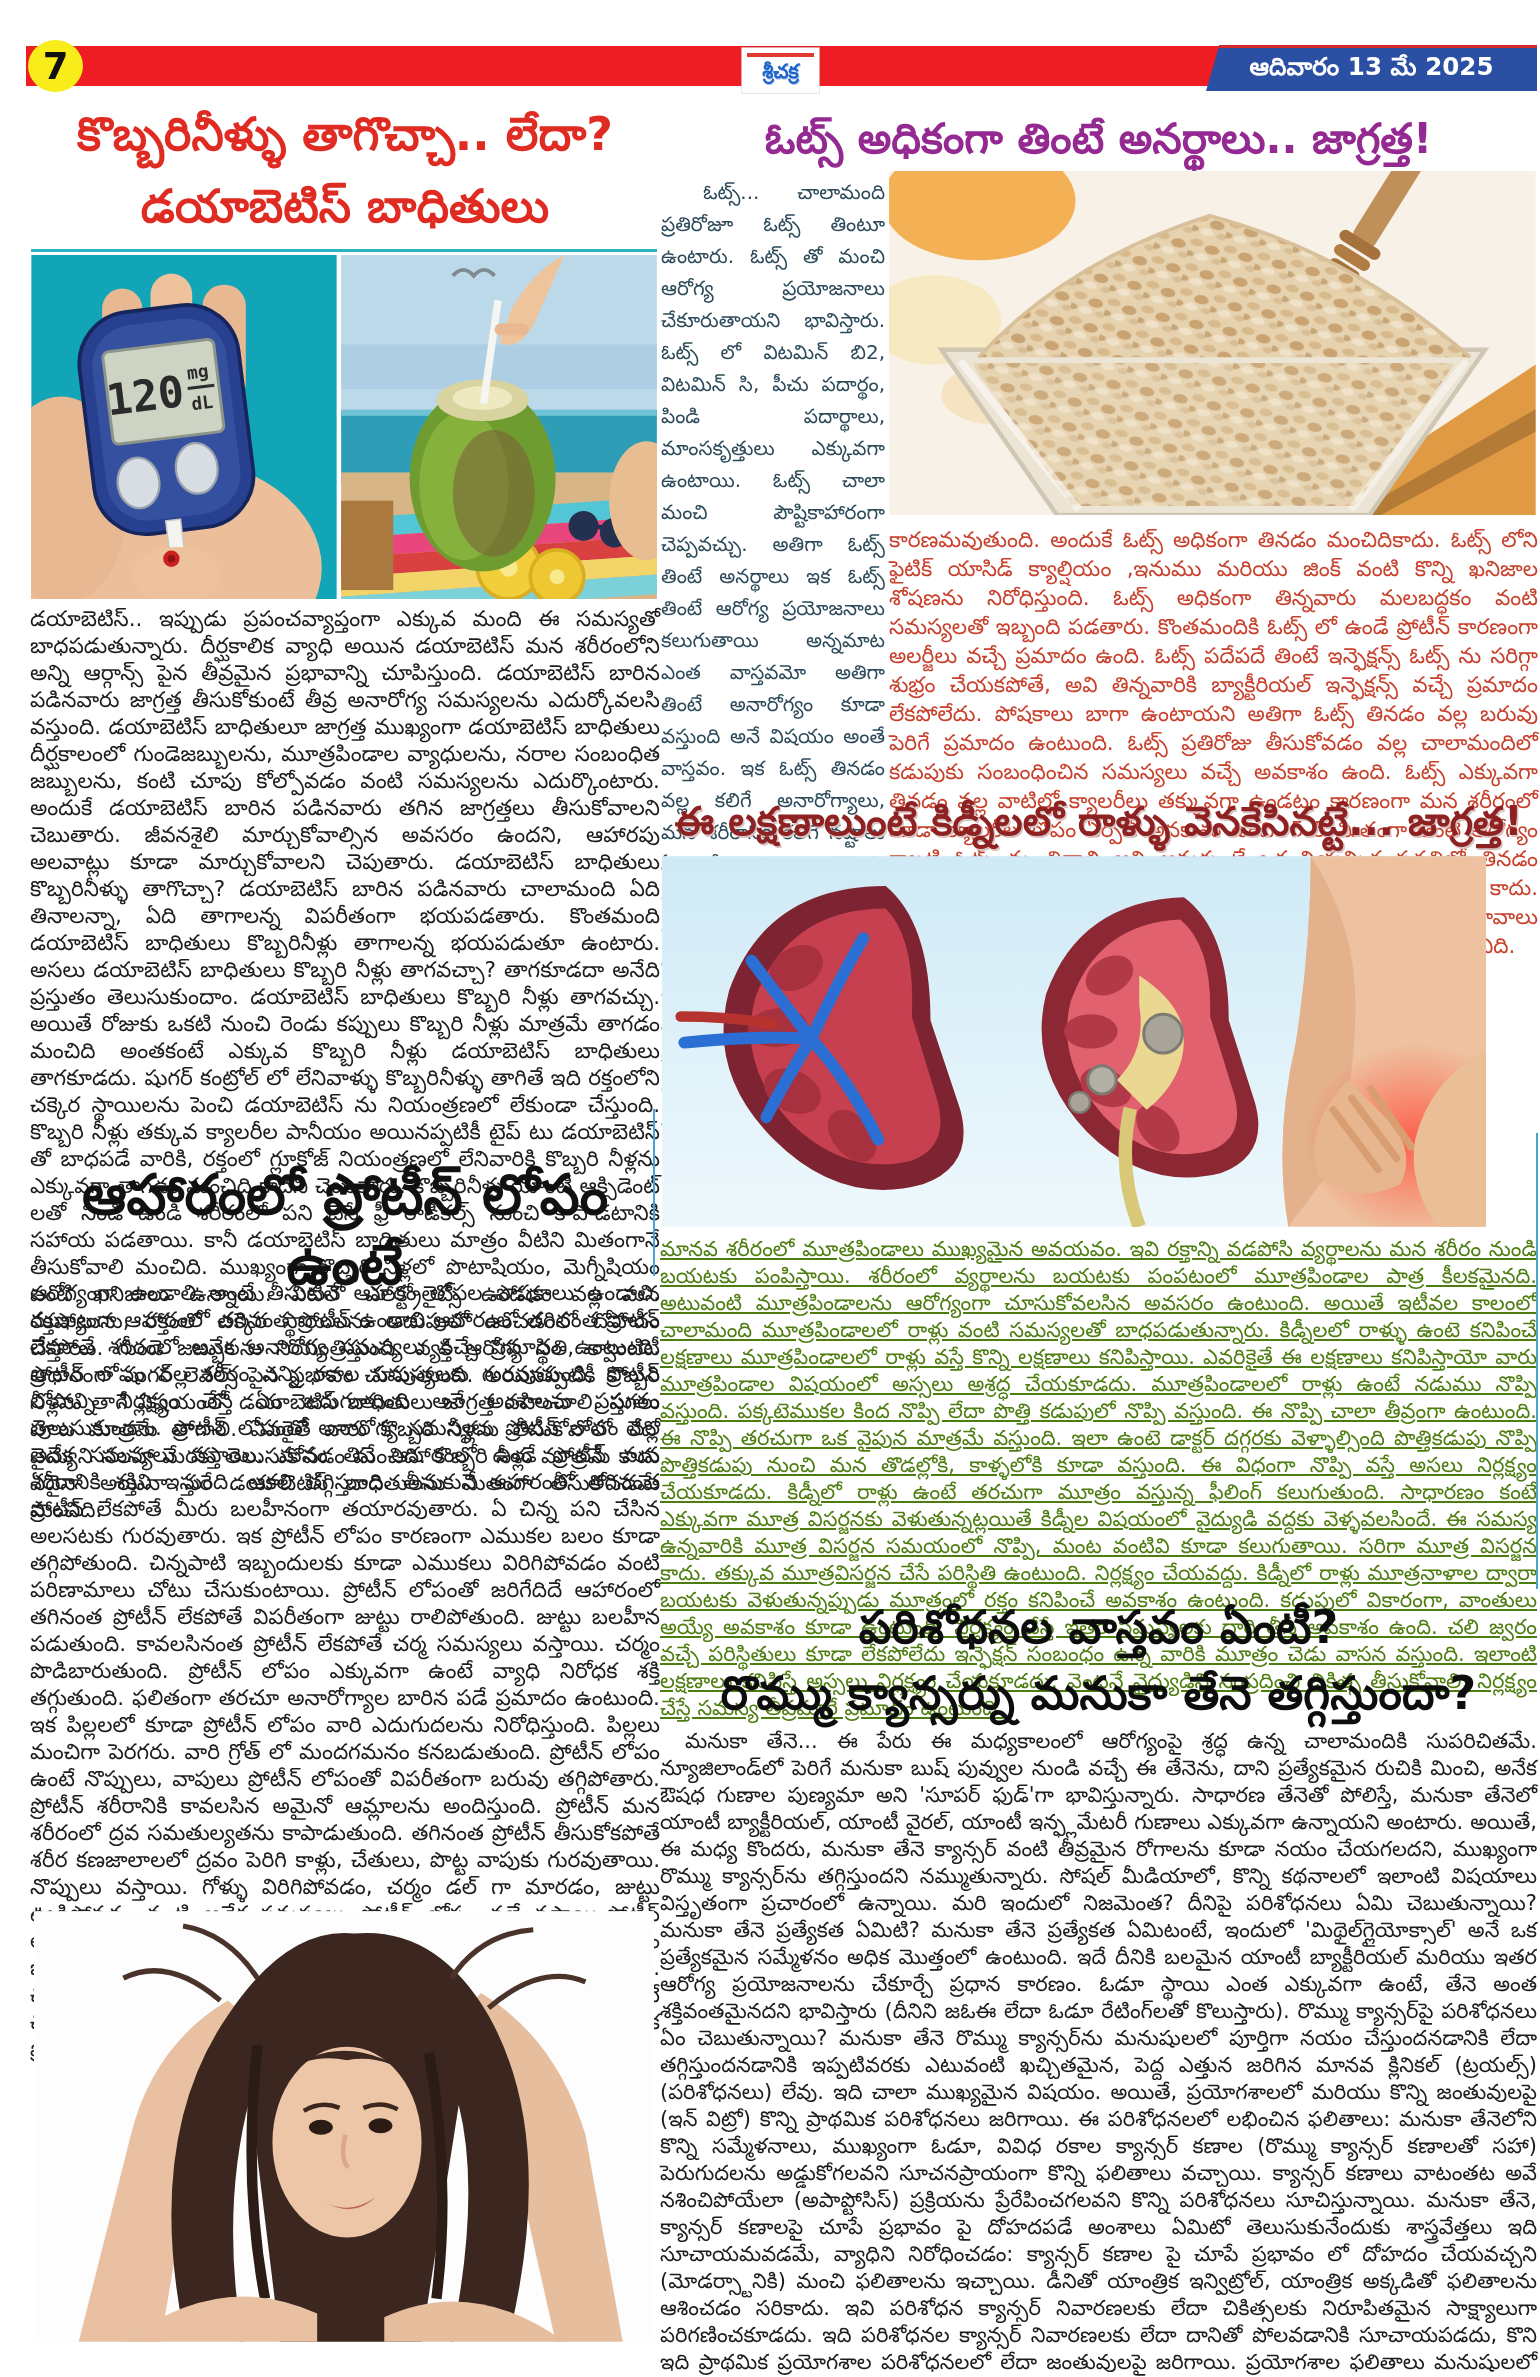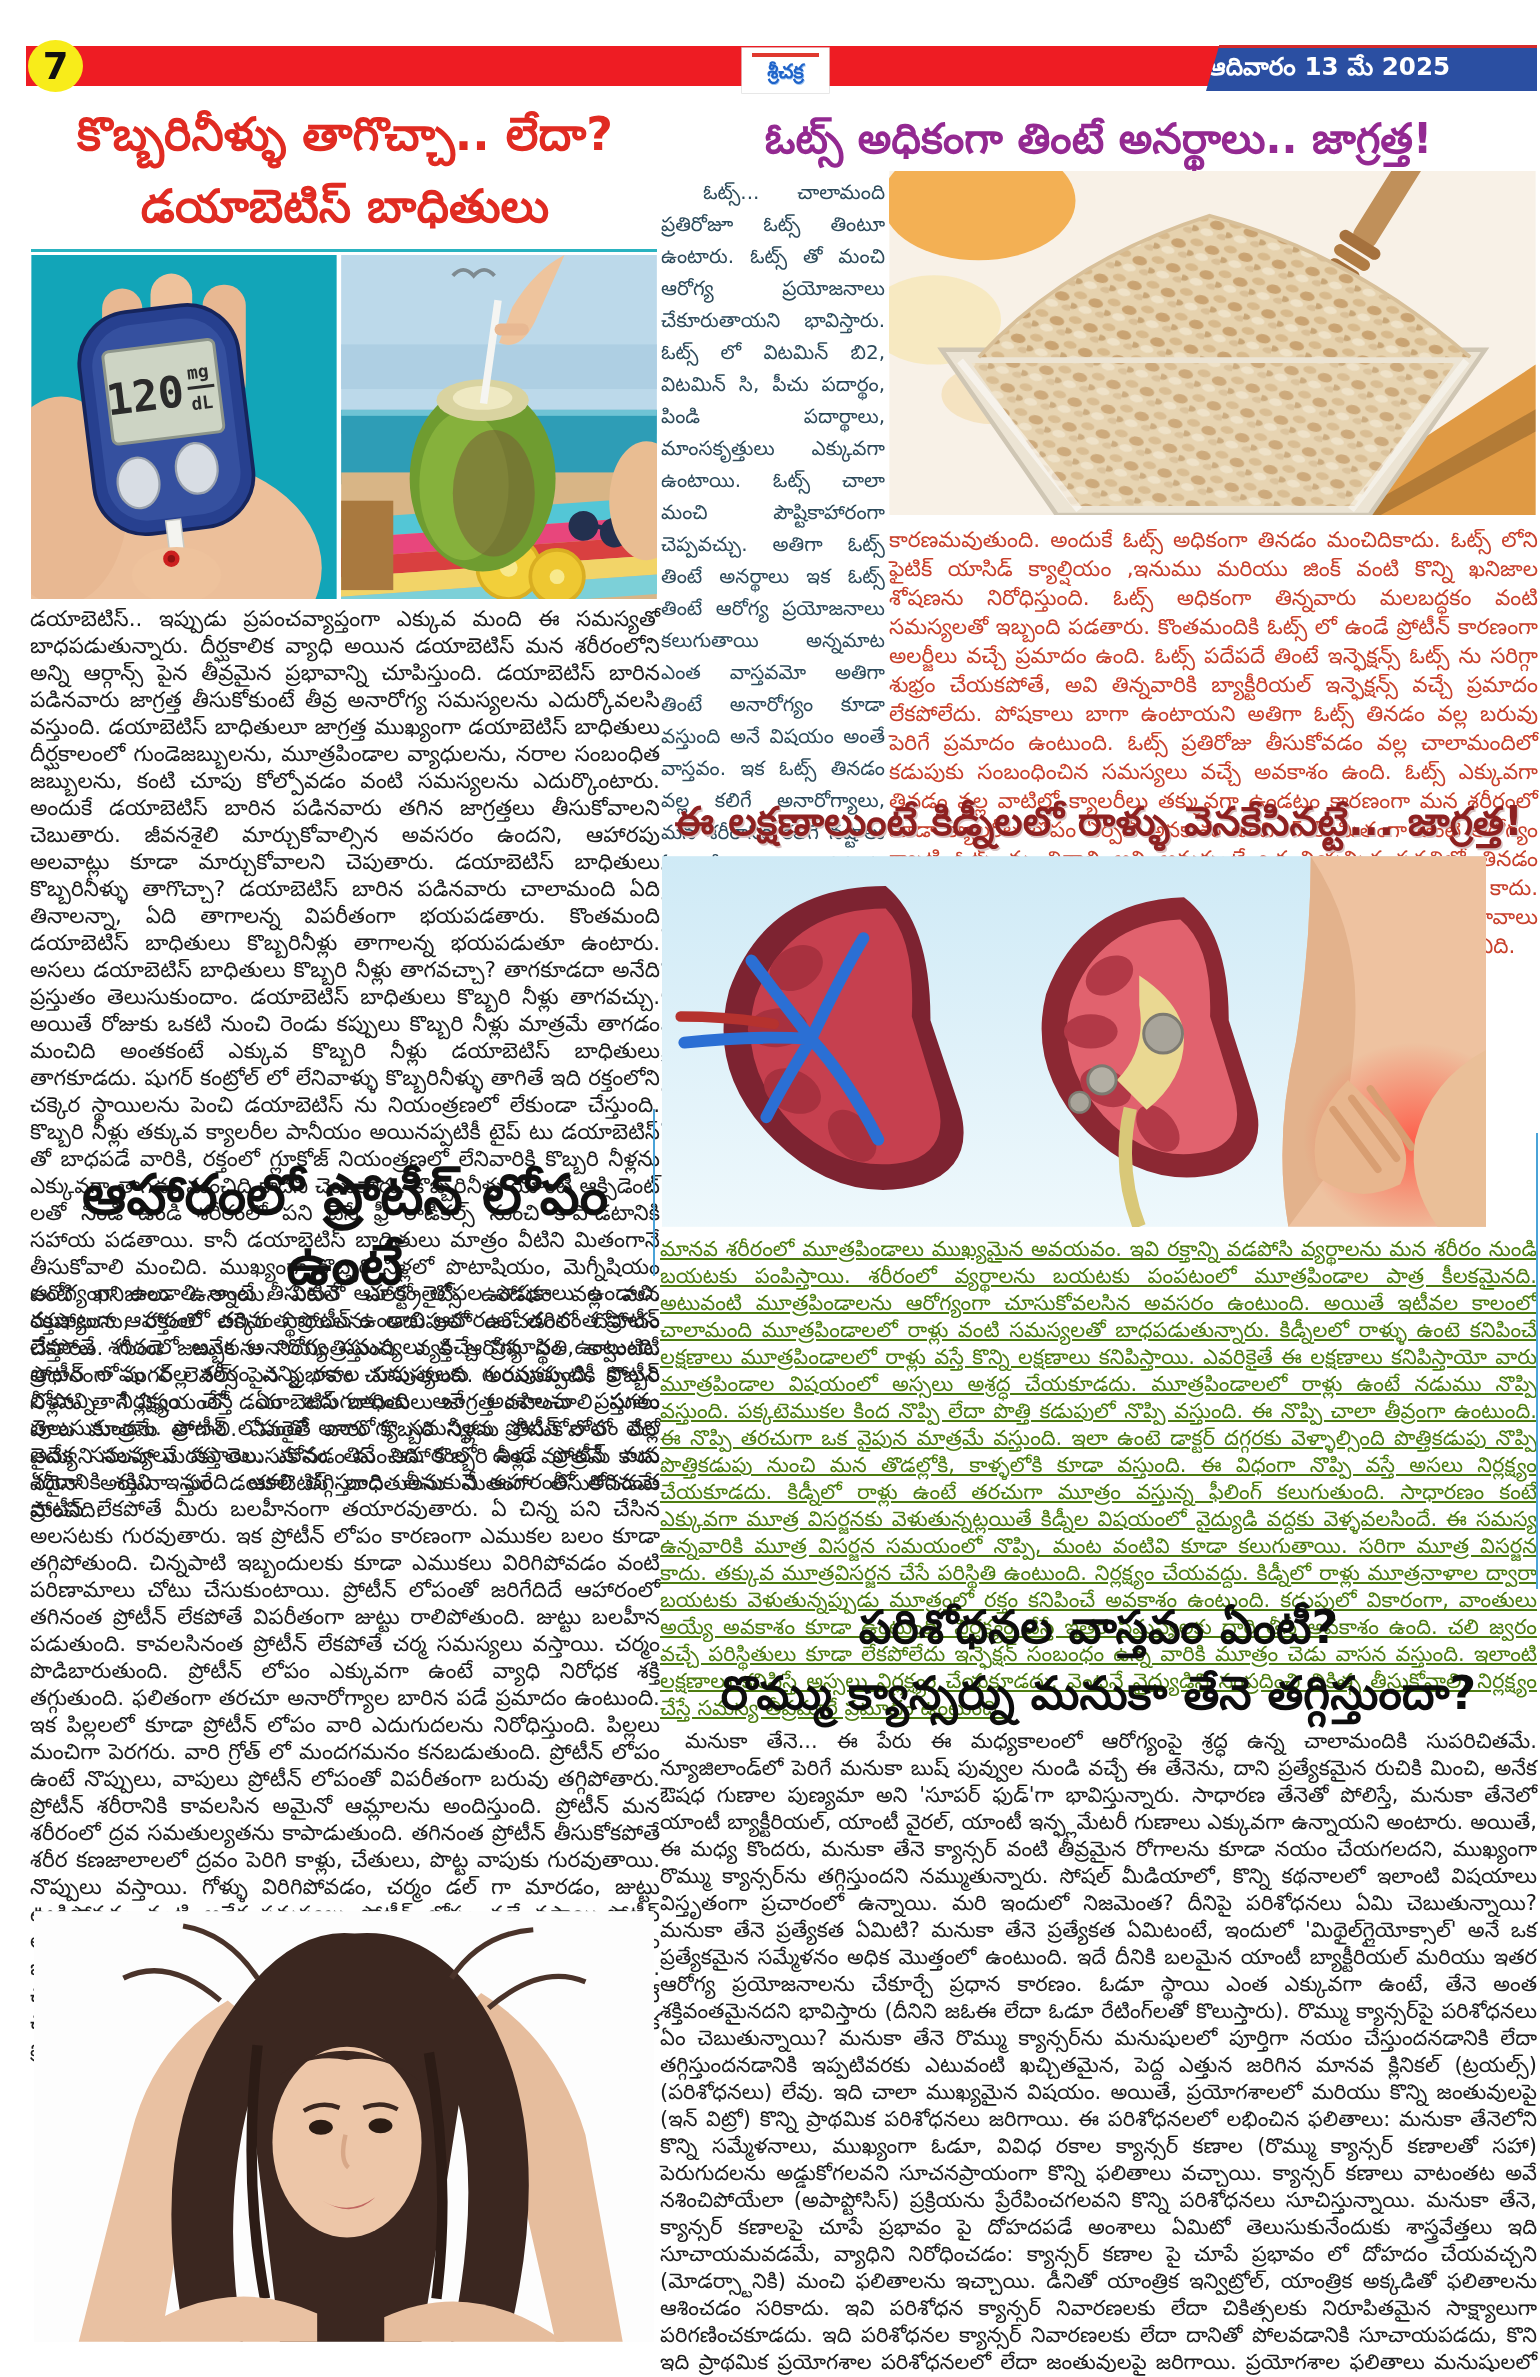--- a/index.html
+++ b/index.html
@@ -3,27 +3,27 @@
 <meta charset="utf-8">
 <style>
   html,body{margin:0;padding:0;background:#ffffff;}
   .page{position:relative;width:1541px;height:2377px;background:#ffffff;overflow:hidden;
         font-family:"DejaVu Sans",sans-serif;color:#1c1c1c;}
   
   .masthead-bar{position:absolute;left:26px;top:46px;width:1511px;height:40px;background:#ee1c23;}
   .page-num{position:absolute;left:28px;top:40px;width:55px;height:52px;background:#f8ec1a;
             border-radius:50%;display:flex;align-items:center;justify-content:center;
             font-size:37px;font-weight:bold;color:#111;z-index:3;}
-  .logo-box{position:absolute;left:742px;top:48px;width:87px;height:45px;background:#ffffff;
+  .logo-box{position:absolute;left:742px;top:48px;width:77px;height:45px;background:#ffffff;
             z-index:3;display:flex;flex-direction:column;align-items:center;justify-content:center;
             box-shadow:0 0 0 0.7px #ddd;}
   .logo-topline{width:67px;height:3.7px;background:#e0392f;margin-bottom:2.2px;}
   .logo-text{font-size:20px;font-weight:bold;color:#1f63c9;text-shadow:0.7px 0.7px 0 #9ec4f0;}
   .date-box{position:absolute;left:1206px;top:45px;width:331px;height:43px;background:#2b4fa2;
-            z-index:2;display:flex;align-items:center;justify-content:flex-start;
+            z-index:2;display:flex;align-items:center;justify-content:center;
             clip-path:polygon(13.4px 0,100% 0,100% 100%,0 100%);
             border-top:3px solid #d42a2a;}
   .date-box span{color:#ffffff;font-size:24.6px;font-weight:bold;}
   
   .headline{position:absolute;text-align:center;font-weight:bold;}
   .bodytext{position:absolute;text-align:justify;}
   .vdivider{position:absolute;width:2.2px;background:#4aa3d8;}
   
   .diab-headline{left:30px;top:98px;width:630px;font-size:46px;line-height:72px;color:#e02b22;}
   .left-img-row{position:absolute;left:31px;top:249px;width:626px;height:349px;border-top:3px solid #2ab3c0;}

